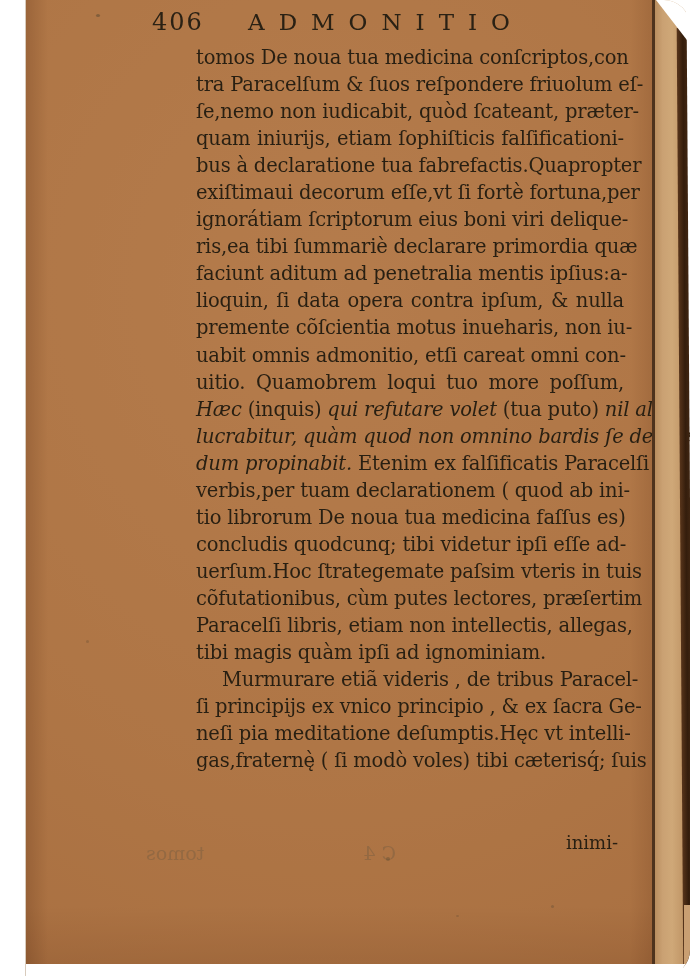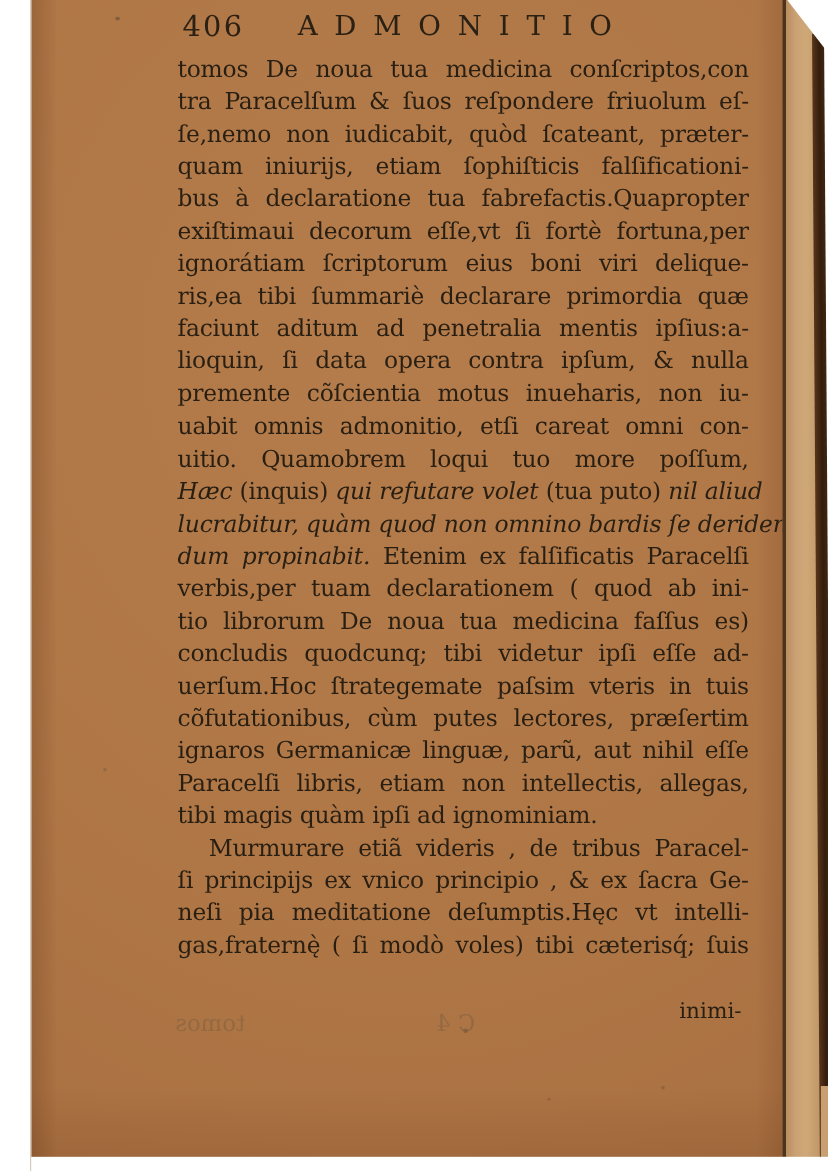--- a/index.html
+++ b/index.html
@@ -1,34 +1,34 @@
 <!DOCTYPE html>
 <html><head>
 <meta charset="utf-8">
 <style>
   html,body{margin:0;padding:0;background:#ffffff;}
   .scan{position:relative;width:690px;height:976px;background:#ffffff;overflow:hidden;
-        font-family:"DejaVu Serif","Liberation Serif",serif;}
+        font-family:"DejaVu Serif","Liberation Serif",serif;border-radius:26px;}
   
   .page{position:absolute;left:26px;top:0;width:634px;height:966px;
         background-color:#d3ad85;
         background-image:
           radial-gradient(130% 95% at 48% 30%, #dab691 0%, #d3ad85 55%, #c9a179 100%),
           linear-gradient(90deg, rgba(110,70,35,.20) 0px, rgba(110,70,35,0) 22px),
           linear-gradient(270deg, rgba(110,70,35,.18) 0px, rgba(110,70,35,0) 30px),
           linear-gradient(0deg, rgba(120,80,45,.12) 0px, rgba(120,80,45,0) 60px);
         background-blend-mode:multiply;}
   .header{position:absolute;left:122px;top:8px;width:476px;height:30px;color:#2a2114;}
   .pagenum{position:absolute;left:4px;top:0;font-size:24px;letter-spacing:2px;}
   .title{position:absolute;left:50%;top:1px;transform:translateX(-50%);
          font-size:23px;letter-spacing:14px;margin-right:-14px;white-space:nowrap;}
   .text{position:absolute;left:122px;top:44px;width:476px;color:#281f12;
         font-size:19.5px;}
   .line{height:27.05px;line-height:27.05px;text-align:justify;text-align-last:justify;
-        white-space:nowrap;letter-spacing:-0.2px;}
+        white-space:nowrap;letter-spacing:-0.2px;margin-left:48px;}
   .line.l{text-align:right;text-align-last:left;}
   .it{font-style:italic;}
   .catchword-row{position:absolute;left:122px;top:829px;width:476px;height:27px;
         line-height:27px;text-align:right;padding-right:6px;box-sizing:border-box;
         color:#281f12;font-size:18px;}
   
   .bleed{position:absolute;left:120px;top:842px;width:250px;display:flex;
          justify-content:space-between;transform:scaleX(-1);opacity:.40;
          filter:blur(0.6px);color:#6f5a40;font-size:19px;}
   
@@ -81,21 +81,20 @@
         <div class="line"><span>uabit omnis admonitio, etſi careat omni con-</span></div>
         <div class="line"><span>uitio.  Quamobrem loqui tuo more poſſum,</span></div>
         <div class="line"><span class="it">Hæc </span><span>(inquis) </span><span class="it">qui refutare volet </span><span>(tua puto) </span><span class="it">nil aliud</span></div>
         <div class="line"><span class="it">lucrabitur, quàm quod non omnino bardis ſe deriden∙</span></div>
         <div class="line"><span class="it">dum propinabit. </span><span>Etenim ex falſificatis Paracelſi</span></div>
         <div class="line"><span>verbis,per tuam declarationem ( quod ab ini-</span></div>
         <div class="line"><span>tio librorum De noua tua medicina faſſus es)</span></div>
         <div class="line"><span>concludis quodcunq; tibi videtur ipſi eſſe ad-</span></div>
         <div class="line"><span>uerſum.Hoc ſtrategemate paſsim vteris in tuis</span></div>
         <div class="line"><span>cõfutationibus, cùm putes lectores, præſertim</span></div>
-        <div class="line"><span>ignaros Germanicæ linguæ, parũ, aut nihil eſſe</span></div>
         <div class="line"><span>Paracelſi libris, etiam non intellectis, allegas,</span></div>
         <div class="line l"><span>tibi magis quàm ipſi ad ignominiam.</span></div>
         <div class="line" style="text-indent: 26px;"><span>Murmurare etiã videris , de tribus Paracel-</span></div>
         <div class="line"><span>ſi principijs ex vnico principio , &amp; ex ſacra Ge-</span></div>
         <div class="line"><span>neſi pia meditatione deſumptis.Hęc vt intelli-</span></div>
         <div class="line"><span>gas,fraternę̀ ( ſi modò voles) tibi cæterisq́; ſuis</span></div>
       </div>
 
     <div class="catchword-row">
       <span>inimi-</span>

